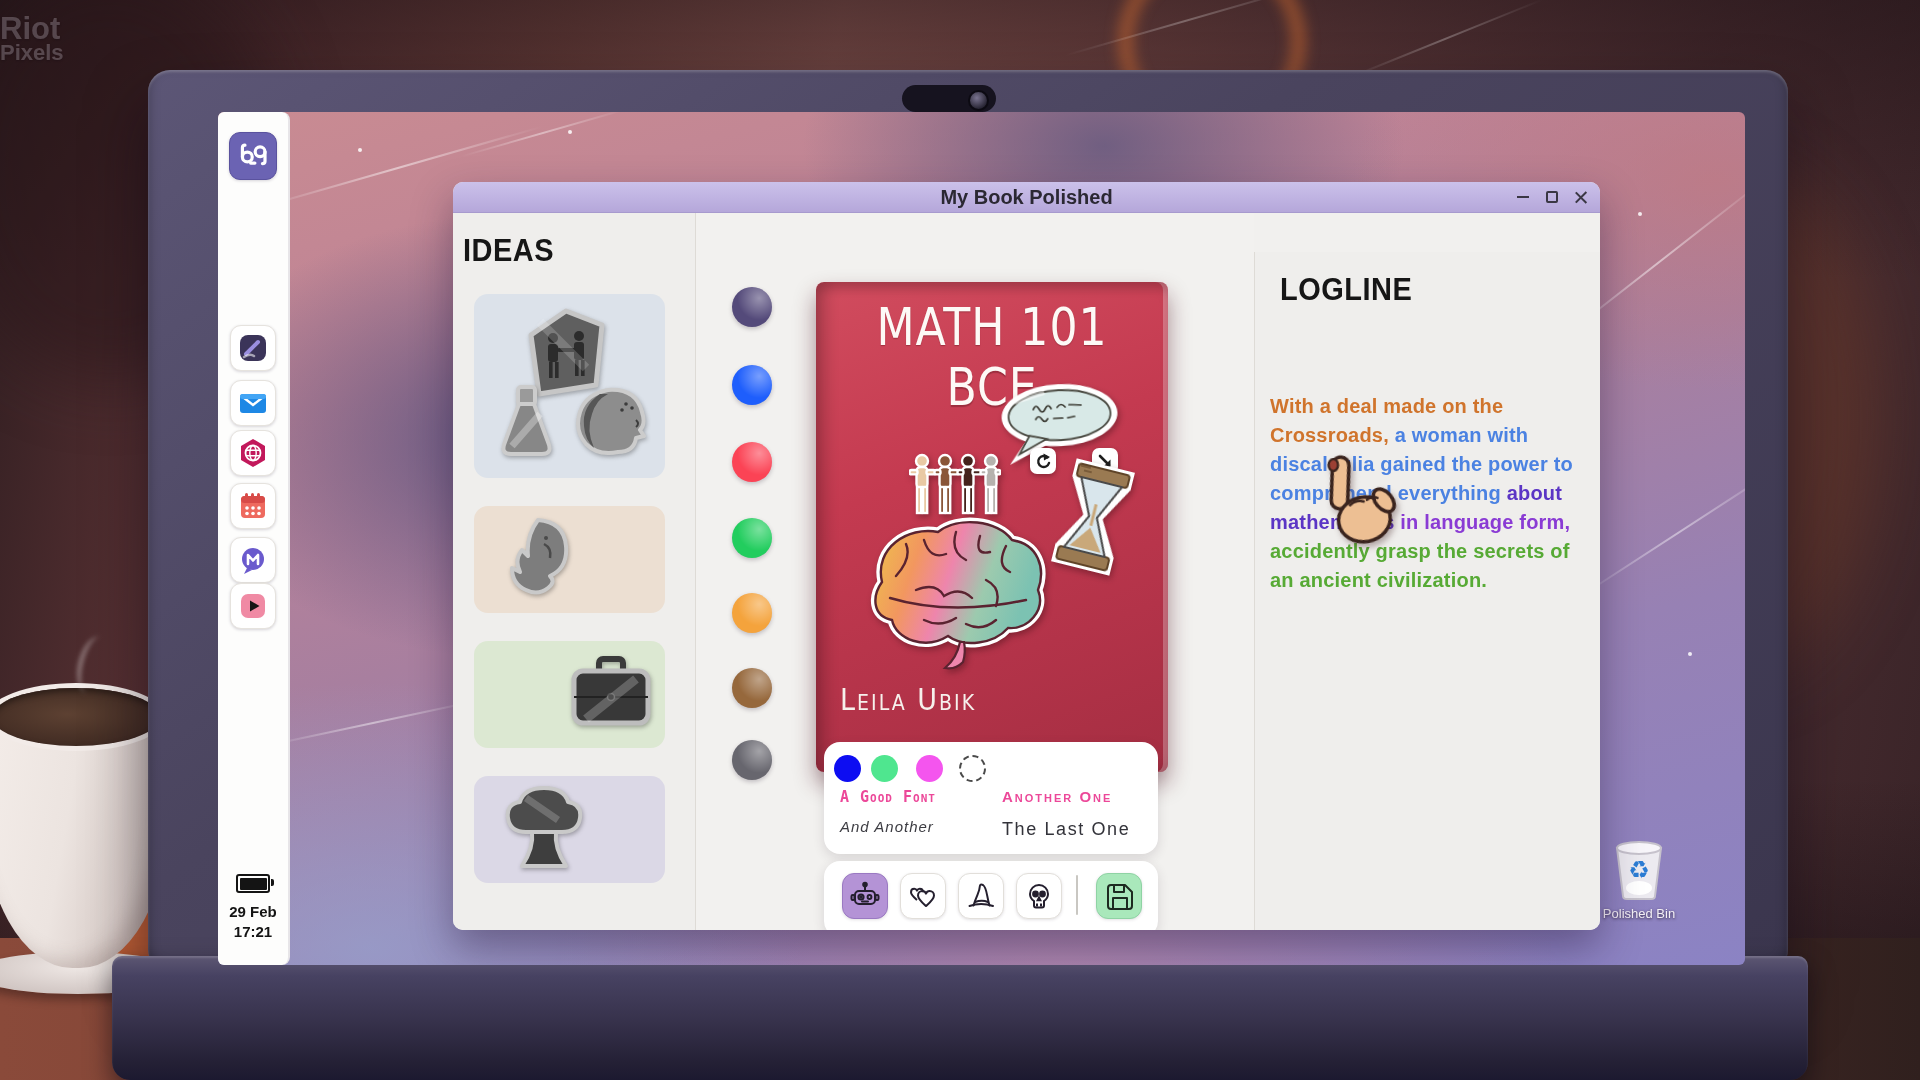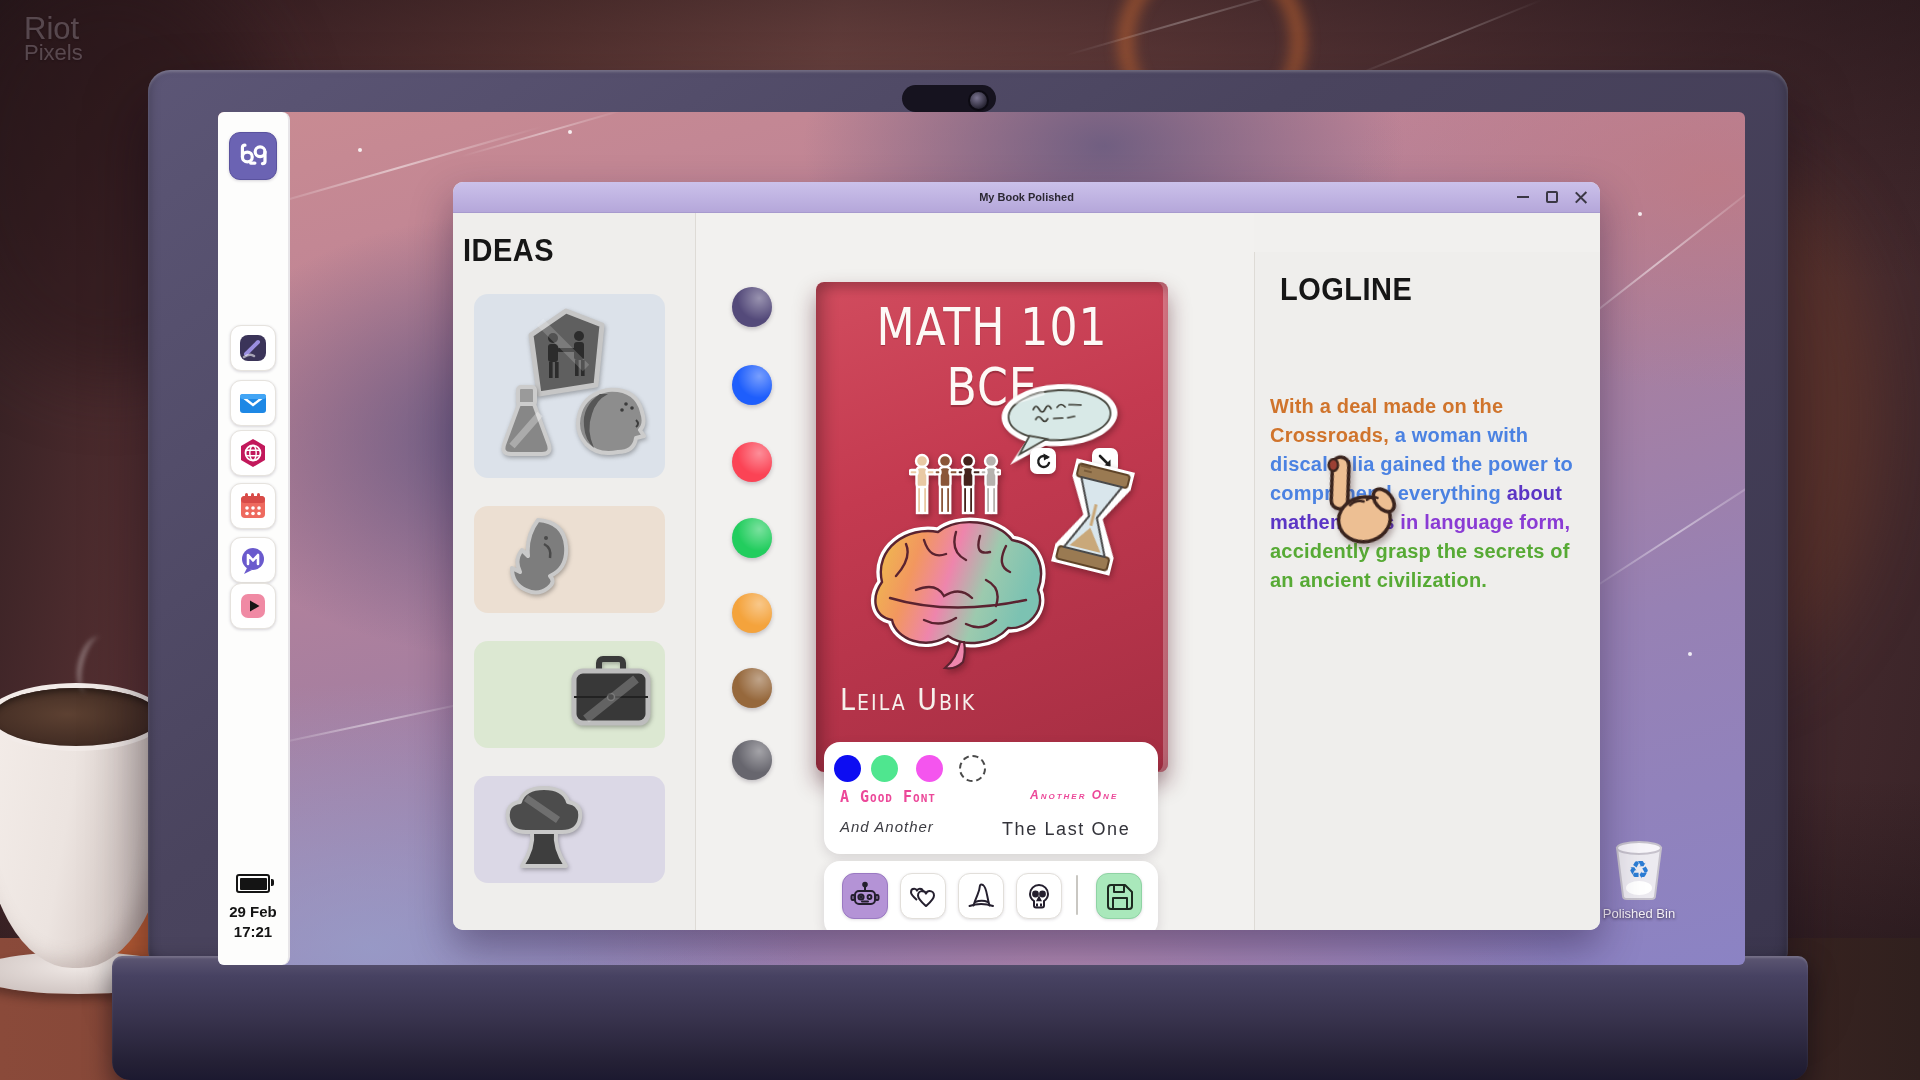--- a/index.html
+++ b/index.html
@@ -14,21 +14,21 @@
   .neon-ring{position:absolute;left:1118px;top:-52px;width:158px;height:158px;border-radius:50%;
     border:15px solid rgba(216,110,48,.5);filter:blur(7px);}
   .desk{position:absolute;left:0;top:938px;width:1920px;height:142px;
     background:linear-gradient(90deg,#8a4a3a 0%,#7c4234 28%,#55302a 70%,#30201e 100%);}
 
   .streak{position:absolute;height:2px;border-radius:2px;opacity:.55;
     background:linear-gradient(90deg,transparent,rgba(255,255,255,.9),transparent);}
   .sdot{position:absolute;width:4px;height:4px;border-radius:50%;background:rgba(255,255,255,.85);}
 
   
-  .watermark{position:absolute;left:24px;top:14px;color:rgba(235,225,235,.26);font-weight:normal;line-height:.95;
+  .watermark{position:absolute;left:0;top:14px;color:rgba(235,225,235,.26);font-weight:bold;line-height:.95;
     text-shadow:0 1px 2px rgba(20,10,15,.3);}
   .watermark .l1{font-size:31px;}
   .watermark .l2{font-size:22px;}
 
   
   .saucer{position:absolute;left:-28px;top:952px;width:212px;height:42px;border-radius:50%;
     background:radial-gradient(ellipse at 50% 35%,#efe8e5,#cfc4c1 75%,#b2a6a3);box-shadow:0 6px 10px rgba(30,14,16,.4);}
   .orange-wedge{position:absolute;left:92px;top:868px;width:86px;height:100px;background:#bf5f36;border-radius:14px;
     transform:rotate(18deg);filter:blur(2px);}
   .cup{position:absolute;left:-18px;top:700px;width:188px;height:268px;
@@ -74,21 +74,21 @@
 
   
   .bin{position:absolute;left:1376px;top:726px;width:90px;z-index:2;text-align:center;}
   .bin-label{margin-top:2px;font-size:13px;color:#f4f0f6;text-shadow:0 1px 3px rgba(40,28,50,.9);}
 
   
   .window{position:absolute;left:235px;top:70px;width:1147px;height:748px;background:#f1f0ee;border-radius:10px;
     box-shadow:0 18px 40px rgba(32,18,52,.4);overflow:hidden;z-index:4;}
   .titlebar{position:relative;height:30px;background:linear-gradient(180deg,#cbc1ea 0%,#b5a7da 100%);
     border-bottom:1px solid #a79ace;display:flex;align-items:center;justify-content:center;}
-  .titlebar .title{font-weight:bold;font-size:11px;color:#2b2833;text-align:center;}
+  .titlebar .title{font-weight:bold;font-size:20px;color:#2b2833;text-align:center;}
   .controls{position:absolute;right:12px;top:0;height:100%;display:flex;gap:15px;align-items:center;}
   .ctl{width:14px;height:14px;position:relative;cursor:pointer;}
   .ctl-min::before{content:"";position:absolute;left:1px;right:1px;top:6px;height:2px;background:#3a3744;}
   .ctl-max::before{content:"";position:absolute;inset:1px;border:2px solid #3a3744;border-radius:2px;}
   .ctl-close::before,.ctl-close::after{content:"";position:absolute;left:6px;top:0;width:2.4px;height:15px;background:#3a3744;}
   .ctl-close::before{transform:rotate(45deg);} .ctl-close::after{transform:rotate(-45deg);}
   .win-body{position:absolute;left:0;top:31px;right:0;bottom:0;display:flex;}
   .col-left{width:242px;background:#efeeec;border-right:1px solid #dedbd6;position:relative;}
   .col-center{flex:1;background:#f2f1ef;position:relative;}
   .col-right{width:345px;background:#efeeec;border-left:1px solid #dedbd6;position:relative;margin-top:39px;}
@@ -117,21 +117,21 @@
   .handle{position:absolute;width:26px;height:26px;background:#fff;border-radius:7px;cursor:pointer;
     box-shadow:0 2px 5px rgba(70,15,25,.45);display:flex;align-items:center;justify-content:center;}
 
   
   .palette-panel{position:absolute;left:128px;top:529px;width:334px;height:112px;background:#fff;border-radius:16px;
     box-shadow:0 4px 12px rgba(60,40,60,.14);}
   .pdot{position:absolute;top:13px;width:27px;height:27px;border-radius:50%;cursor:pointer;}
   .pdot-custom{background:transparent;border:2px dashed #4a4a4a;box-sizing:border-box;}
   .fname{position:absolute;color:#ec4899;cursor:pointer;white-space:nowrap;}
   .fa{font-family:"DejaVu Sans Mono",monospace;font-weight:bold;font-variant:small-caps;font-size:15px;letter-spacing:1px;}
-  .fb{font-style:italic;font-weight:bold;font-variant:small-caps;font-size:12px;letter-spacing:2px;margin-left:28px;}
+  .fb{font-weight:bold;font-variant:small-caps;font-size:15px;letter-spacing:2px;}
   .fc{font-size:15px;letter-spacing:1px;color:#3c3c42;}
   .fd{font-size:18px;letter-spacing:1.6px;color:#33333a;}
 
   
   .toolbar-panel{position:absolute;left:128px;top:648px;width:334px;height:76px;background:#fff;border-radius:16px;
     box-shadow:0 4px 12px rgba(60,40,60,.14);}
   .tbtn{position:absolute;top:12px;width:44px;height:44px;border-radius:12px;background:#fff;border:1px solid #e2dfda;
     box-shadow:0 1px 3px rgba(60,50,70,.15);display:flex;align-items:center;justify-content:center;cursor:pointer;}
   .tbtn.sel{background:#b493d6;border-color:#9a79c2;}
   .tbtn.save{background:#a9e8bb;border-color:#8fd3a4;}

